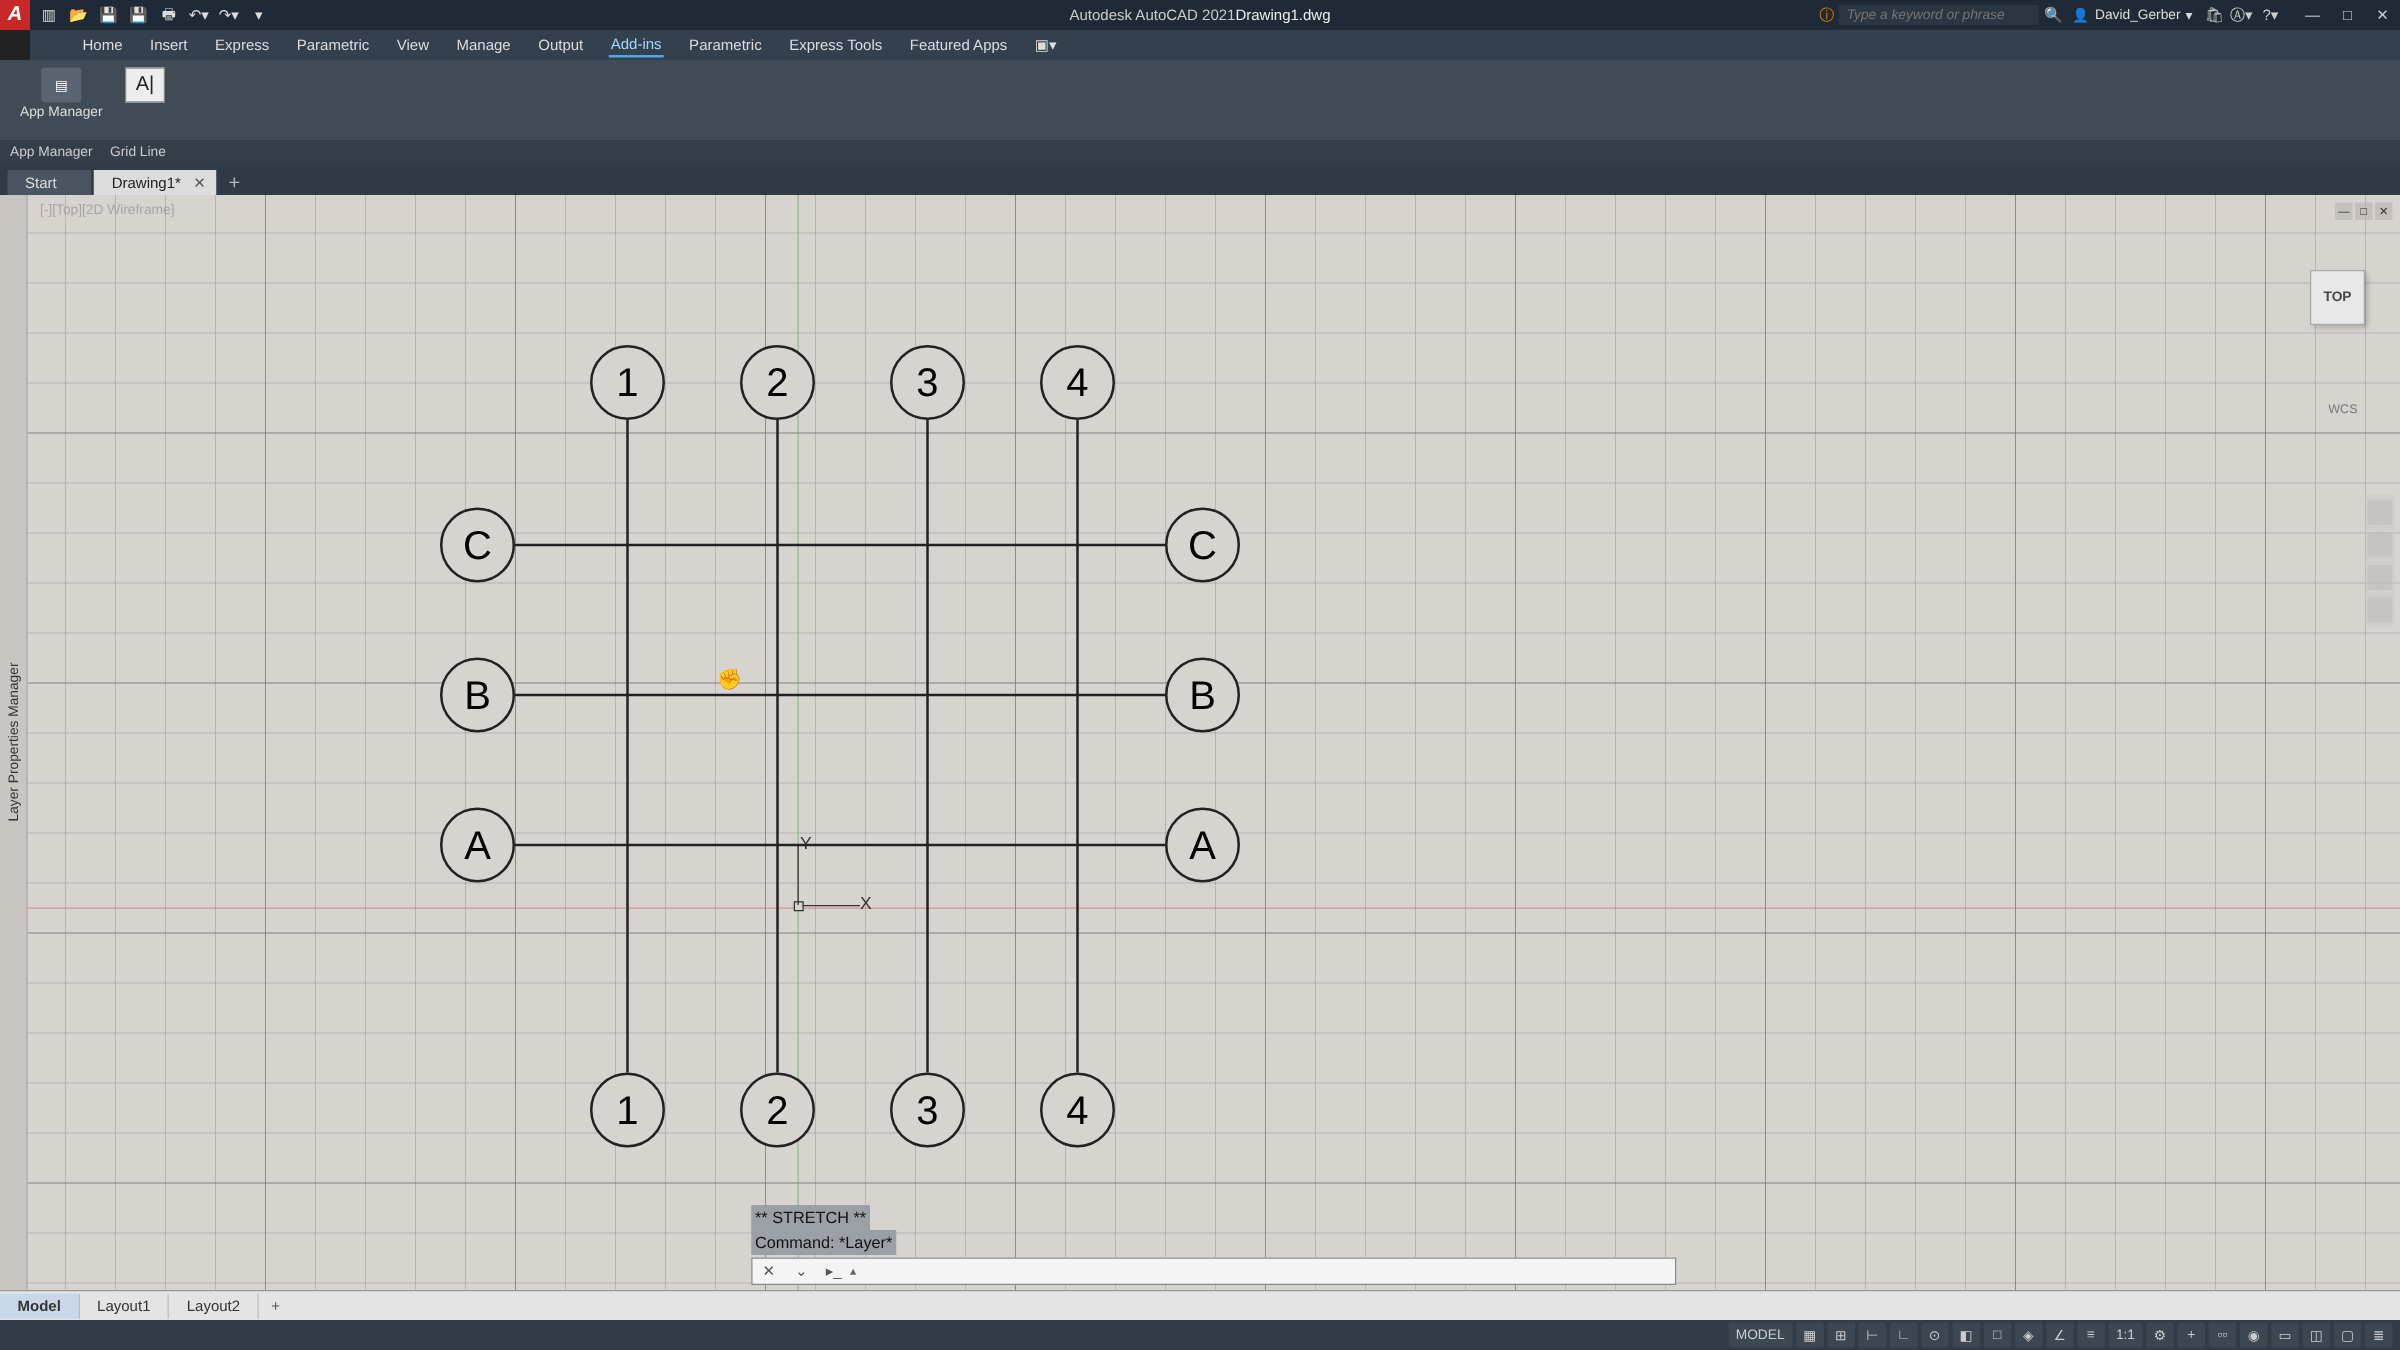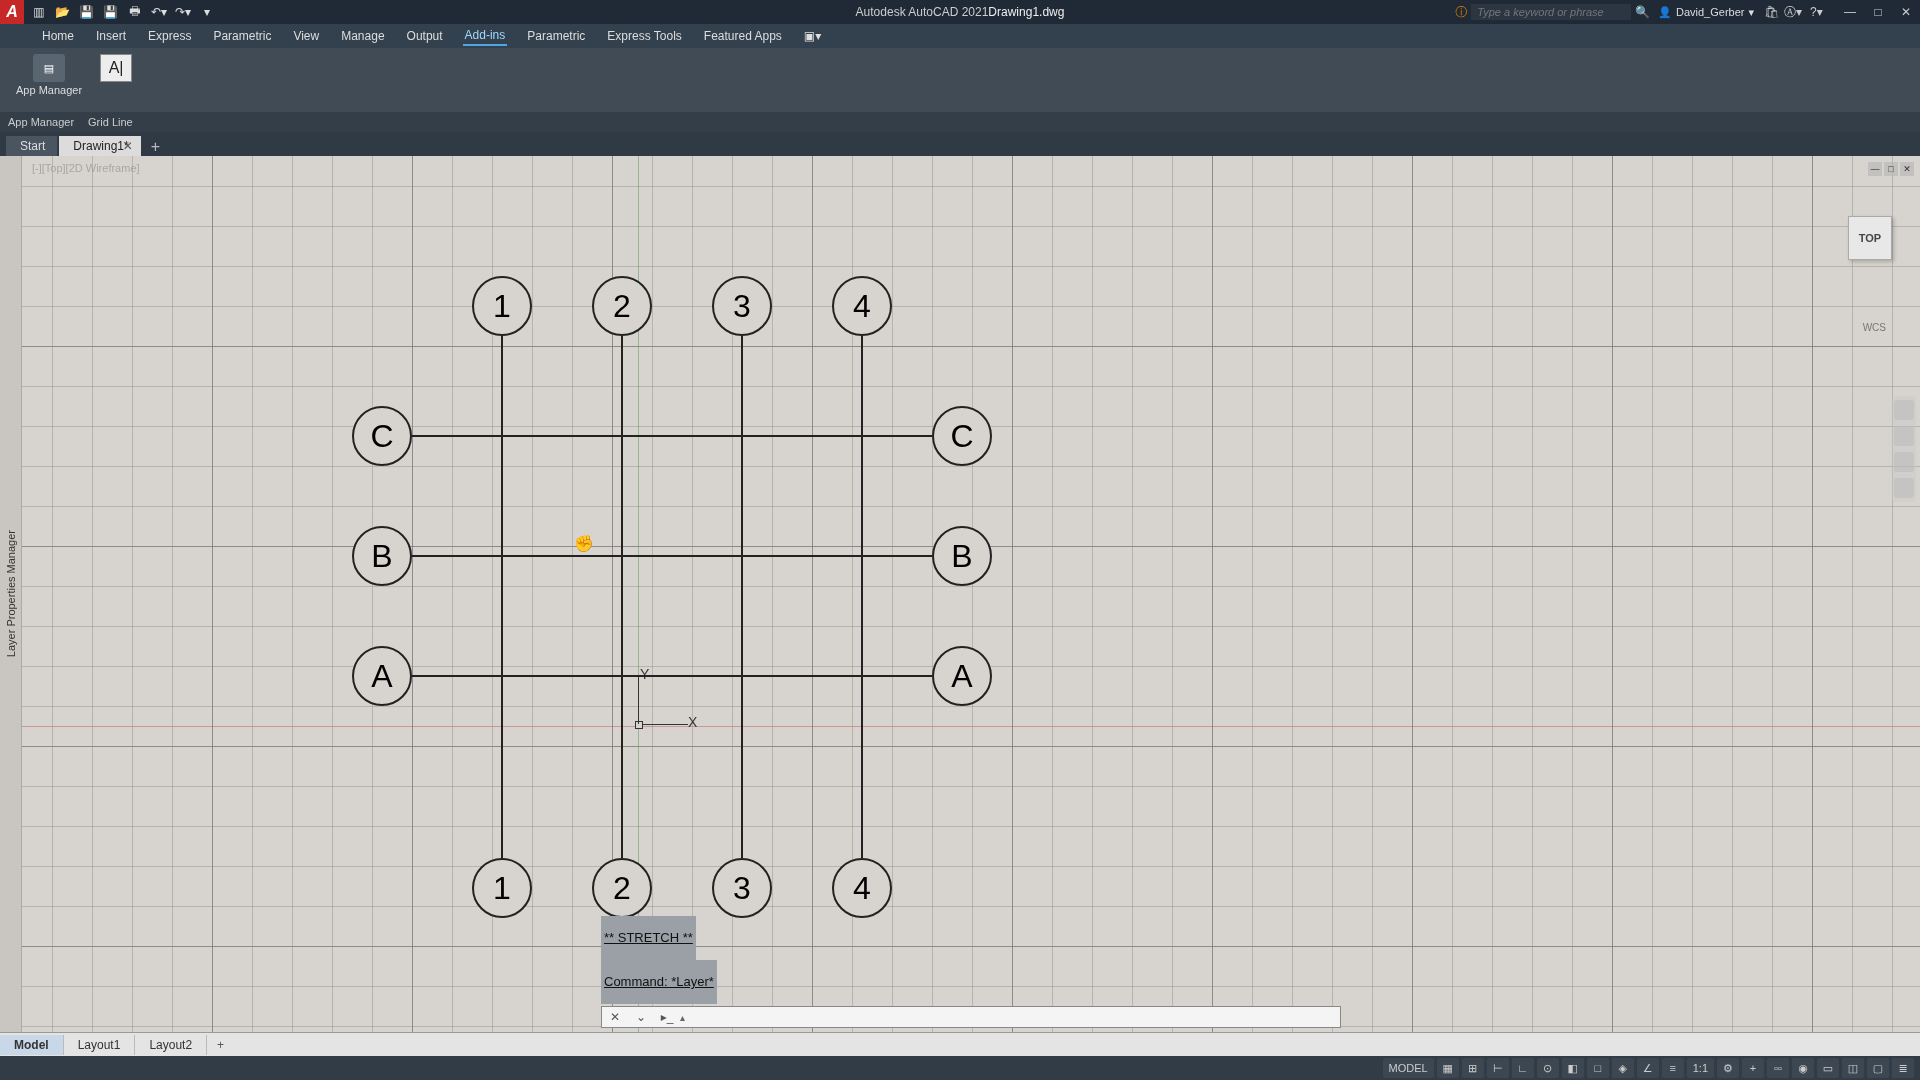--- a/index.html
+++ b/index.html
@@ -13,34 +13,34 @@
 .titlebar .spacer { flex: 1; }
 .titlebar .title-center { position: absolute; left: 50%; transform: translateX(-50%); display: flex; gap: 0; color: #ccc; }
 .titlebar .title-center .file { color: #eee; }
 .titlebar .search { display: flex; align-items: center; gap: 4px; margin-right: 8px; }
 .titlebar .search input { background: #2b3642; border: none; color: #bbb; font-style: italic; font-size: 11px; padding: 2px 6px; width: 160px; }
 .titlebar .user { display: flex; align-items: center; gap: 4px; margin-right: 10px; font-size: 11px; color: #ddd; }
 .titlebar .win-controls { display: flex; }
 .titlebar .win-controls div { width: 28px; height: 24px; display: flex; align-items: center; justify-content: center; color: #ccc; }
 
 
-.menubar { height: 24px; background: #33404d; display: flex; align-items: center; padding-left: 40px; gap: 18px; font-size: 12px; color: #ddd; }
+.menubar { height: 24px; background: #33404d; display: flex; align-items: center; padding-left: 40px; gap: 18px; font-size: 12px; color: #ddd; margin-left: 24px; }
 .menubar .m-item { cursor: pointer; padding: 2px 2px; }
 .menubar .m-item.active { color: #9fd7ff; border-bottom: 2px solid #4ea6e6; }
 
 
 .ribbon { height: 64px; background: #404b56; display: flex; align-items: flex-start; padding: 6px 8px; gap: 2px; }
 .ribbon .panel { display: flex; flex-direction: column; align-items: center; gap: 2px; color: #ddd; font-size: 11px; padding: 0 8px; }
 .ribbon .panel .big-ic { width: 32px; height: 28px; background: #5a6572; border-radius: 3px; display: flex; align-items: center; justify-content: center; color: #fff; }
 .ribbon .panel .gl-ic { width: 32px; height: 28px; background: #ededed; border: 1px solid #888; display:flex; align-items:center; justify-content:center; font-size: 16px; color:#222;}
 .ribbon-footer { height: 20px; background: #333e49; color: #ccc; font-size: 11px; display: flex; align-items: center; padding-left: 8px; gap: 14px; }
 
 
 .file-tabs { height: 24px; background: #2f3a44; display: flex; align-items: flex-end; padding-left: 6px; }
-.file-tabs .tab { background: #dcdcdc; color: #222; font-size: 12px; padding: 3px 12px 3px 14px; border-radius: 0; margin-right: 2px; position: relative; }
+.file-tabs .tab { background: #dcdcdc; color: #222; font-size: 12px; padding: 3px 28px 3px 14px; border-radius: 0; margin-right: 2px; position: relative; }
 .file-tabs .tab.start { background: #4a5561; color: #ddd; }
 .file-tabs .tab .close { position: absolute; right: 8px; top: 3px; color: #555; font-size: 12px; }
 .file-tabs .plus { color: #bbb; font-size: 16px; padding: 0 8px; cursor: pointer; }
 
 
 .workspace { position: relative; height: calc(1080px - 24px - 24px - 64px - 20px - 24px - 24px - 24px); background: #d7d4cf; }
 .side-palette { position: absolute; left: 0; top: 0; bottom: 0; width: 22px; background: #c9c6c1; border-right: 1px solid #aaa; display: flex; align-items: center; justify-content: center; }
 .side-palette span { writing-mode: vertical-rl; transform: rotate(180deg); font-size: 11px; color: #333; }
 .canvas { position: absolute; left: 22px; right: 0; top: 0; bottom: 0; overflow: hidden; }
 .vp-label { position: absolute; left: 10px; top: 6px; font-size: 11px; color: #888; opacity: .6; }
@@ -77,21 +77,21 @@
 
 
 .viewcube { position:absolute; right: 28px; top: 60px; width: 44px; height: 44px; background: #e8e8e8; border: 1px solid #aaa; display:flex; align-items:center; justify-content:center; font-size:11px; font-weight:bold; color:#444; box-shadow: 2px 2px 4px rgba(0,0,0,.2);}
 .wcs { position:absolute; right: 34px; top: 166px; font-size: 10px; color:#777;}
 .navbar { position:absolute; right: 4px; top: 240px; width: 24px; background: rgba(200,200,200,.4); display:flex; flex-direction:column; gap:6px; padding:4px 0; border-radius:4px;}
 .navbar div { width:20px; height:20px; margin:0 auto; background: rgba(180,180,180,.4); border-radius:3px;}
 
 
 .cmd-wrap { position: absolute; left: 50%; transform: translateX(-50%); bottom: 4px; width: 740px; }
 .cmd-hist { font-family: "Consolas", monospace; font-size: 13px; line-height: 18px; margin-bottom: 2px;}
-.cmd-hist span { background: #9aa0a6; color: #111; padding: 13px 3px; display:inline-block;text-decoration:underline; }
+.cmd-hist span { background: #9aa0a6; color: #111; padding: 1px 3px; display:inline-block; }
 .cmd-input { display:flex; align-items:center; background: #f4f4f4; border: 1px solid #888; height: 22px; }
 .cmd-input .cic { width: 18px; height: 18px; margin: 0 4px; color:#555; display:flex; align-items:center; justify-content:center; font-size:12px;}
 .cmd-input input { flex:1; border:none; background:transparent; font-family: monospace; font-size: 12px; font-style: italic; color:#777; padding:0 4px;}
 .cmd-input .up { width:16px; color:#666; font-size:10px;}
 
 
 .layout-tabs { height: 24px; background: #e4e4e4; display:flex; align-items:center; font-size: 12px; border-top:1px solid #999;}
 .layout-tabs .lt { padding: 3px 14px; border-right: 1px solid #bbb; color:#333; cursor:pointer;}
 .layout-tabs .lt.active { background: #c9d8e8; font-weight: bold; }
 .layout-tabs .plus { padding: 0 10px; color:#555;}

